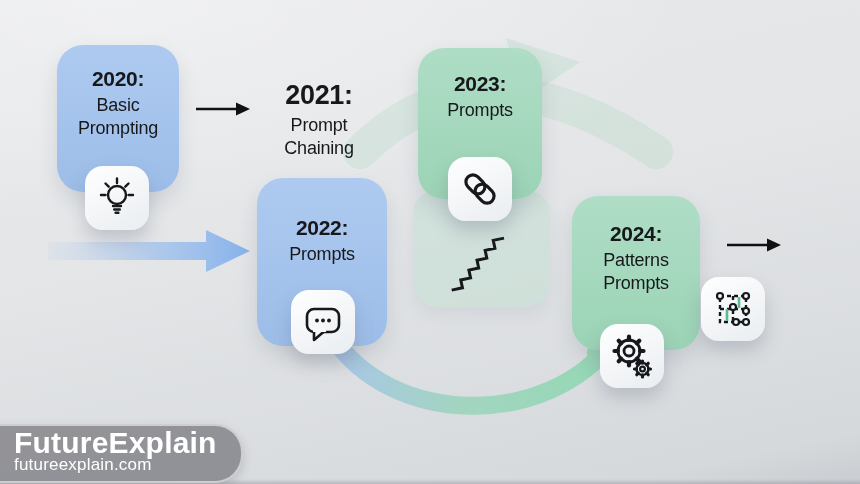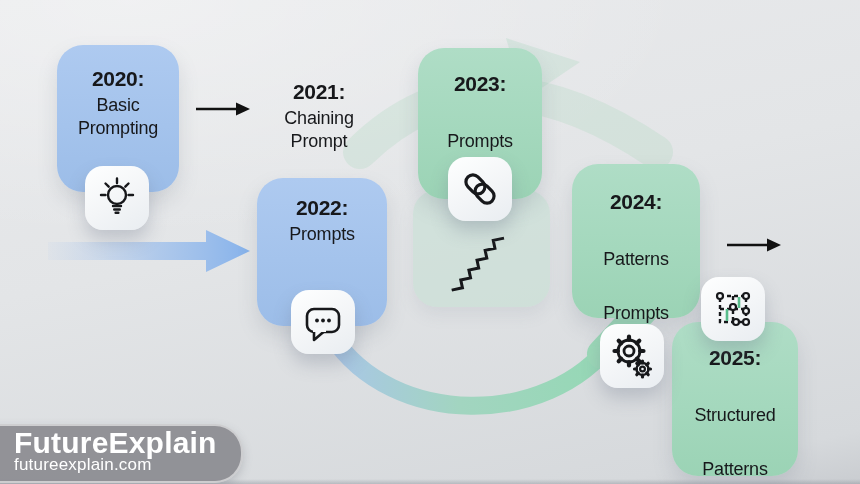--- a/index.html
+++ b/index.html
@@ -15,27 +15,27 @@
   .card{
     position:absolute;
     border-radius:26px;
     box-shadow:0 10px 20px rgba(110,120,135,0.20);
     display:flex;flex-direction:column;align-items:center;
     text-align:center;
     z-index:3;
     color:#17181b;
   }
   .card.blue{background:linear-gradient(180deg,#aecaf0 0%,#a4c3ec 55%,#9cbde8 100%);}
-  .card.green{background:linear-gradient(180deg,#afddc6 0%,#a4d8bd 55%,#9bd3b5 100%);gap:31px;}
+  .card.green{background:linear-gradient(180deg,#afddc6 0%,#a4d8bd 55%,#9bd3b5 100%);}
   .card .year{font-size:21px;font-weight:700;letter-spacing:-0.3px;margin-bottom:3px;}
   .card .line{font-size:18px;font-weight:400;line-height:23px;letter-spacing:-0.2px;}
   .plain-text{
     position:absolute;z-index:3;text-align:center;color:#17181b;
   }
-  .plain-text .year{font-size:21px;font-weight:700;letter-spacing:-0.3px;margin-bottom:3px;}
+  .plain-text .year{font-size:27px;font-weight:700;letter-spacing:-0.3px;margin-bottom:3px;}
   .plain-text .line{font-size:18px;font-weight:400;line-height:23px;letter-spacing:-0.2px;}
   .pale-box{
     position:absolute;left:413px;top:190px;width:137px;height:117px;
     background:rgba(198,223,211,0.62);
     border-radius:24px;z-index:2;
     box-shadow:0 8px 16px rgba(120,130,145,0.12);
   }
   .icon-tile{
     position:absolute;width:64px;height:64px;border-radius:18px;
     background:linear-gradient(150deg,#feffff 0%,#f3f5f7 55%,#e9edf1 100%);
@@ -108,45 +108,40 @@
   </div>
 
   <div class="card blue" style="left:57px;top:45px;width:122px;height:125px;padding-top:22px;">
     <div class="year">2020:</div>
     <div class="line">Basic</div>
     <div class="line">Prompting</div>
   </div>
 
   <div class="plain-text" style="left:258px;top:80px;width:122px;">
     <div class="year">2021:</div>
+    <div class="line">Prompt</div>
     <div class="line">Chaining</div>
-    <div class="line">Prompt</div>
-  </div>
-
-  <div class="card blue" style="left:257px;top:178px;width:130px;height:130px;padding-top:18px;">
+  </div>
+
+  <div class="card blue" style="left:257px;top:178px;width:130px;height:130px;padding-top:38px;">
     <div class="year">2022:</div>
     <div class="line">Prompts</div>
   </div>
 
   <div class="card green" style="left:418px;top:48px;width:124px;height:127px;padding-top:24px;">
     <div class="year">2023:</div>
     <div class="line">Prompts</div>
   </div>
 
-  <div class="card green" style="left:572px;top:164px;width:128px;height:128px;padding-top:26px;">
+  <div class="card green" style="left:572px;top:196px;width:128px;height:128px;padding-top:26px;">
     <div class="year">2024:</div>
     <div class="line">Patterns</div>
     <div class="line">Prompts</div>
   </div>
 
-  <div class="card green" style="left:672px;top:322px;width:126px;height:130px;padding-top:24px;">
-    <div class="year">2025:</div>
-    <div class="line">Structured</div>
-    <div class="line">Patterns</div>
-  </div>
 
   <svg class="black-arrow" style="left:194px;top:96px;" width="58" height="26" viewBox="0 0 58 26">
     <line x1="2" y1="13" x2="44" y2="13" stroke="#111" stroke-width="2.6"></line>
     <path d="M42,6.5 L56,13 L42,19.5 Z" fill="#111"></path>
   </svg>
 
   <svg class="black-arrow" style="left:725px;top:232px;" width="58" height="26" viewBox="0 0 58 26">
     <line x1="2" y1="13" x2="44" y2="13" stroke="#111" stroke-width="2.6"></line>
     <path d="M42,6.5 L56,13 L42,19.5 Z" fill="#111"></path>
   </svg>

